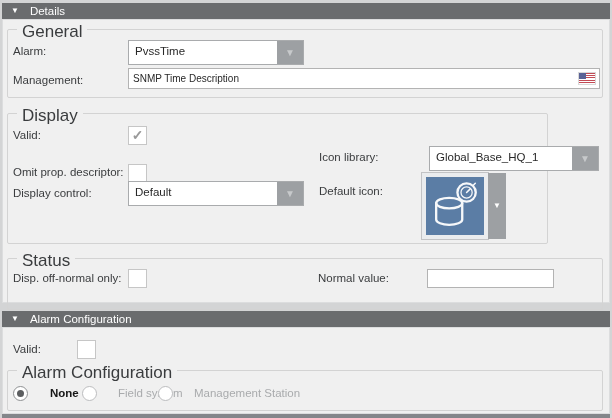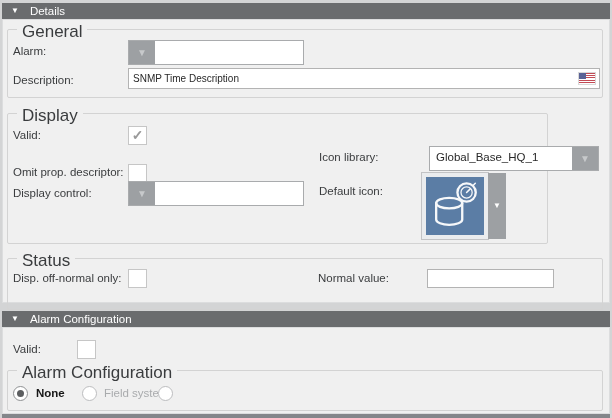--- a/index.html
+++ b/index.html
@@ -42,21 +42,21 @@
                display:flex; align-items:center; justify-content:center; }
   .icon-strip { position:absolute; width:18px; height:66px; background:#9da0a3;
                 display:flex; align-items:center; justify-content:center; }
   .strip-tri { color:#ffffff; font-size:8px; line-height:1; }
 
   .radio { position:absolute; width:15px; height:15px; border-radius:50%; background:#ffffff;
            border:1px solid #8f9193; box-sizing:border-box;
            display:flex; align-items:center; justify-content:center; }
   .radio.disabled { border-color:#bcbdbf; }
   .radio-dot { width:7px; height:7px; border-radius:50%; background:#5c5e60; }
-  .radio-label { position:absolute; font-size:11.5px; color:#161616; font-weight:600; white-space:nowrap; }
+  .radio-label { position:absolute; font-size:11.5px; color:#161616; font-weight:600; white-space:nowrap;margin-left:14px; }
   .radio-label.disabled { color:#a9abad; font-weight:400; }
 
   .bottom-bar { position:absolute; left:2px; top:414px; width:608px; height:4px; background:#84868a; }
 </style>
 </head>
 <body>
 
 <div class="canvas">
 
   <div class="sec-header" style="top:3px;">
@@ -64,43 +64,45 @@
     <span class="hdr-title">Details</span>
   </div>
 
   <div class="sec-body" style="top:19px; height:284px;">
 
     <div class="groupbox" style="left:4px; top:9px; width:596px; height:69px;">
       <span class="legend">General</span>
     </div>
     <span class="lbl" style="left:10px; top:25px;">Alarm:</span>
     <div class="dropdown" style="left:125px; top:20px; width:176px; height:25px;">
+      <span class="dd-text">PvssTime</span>
       <span class="dd-btn">
         <span class="dd-tri">▼</span>
       </span>
     </div>
-    <span class="lbl" style="left:10px; top:54px;">Description:</span>
+    <span class="lbl" style="left:10px; top:54px;">Management:</span>
     <input class="textinput" style="left: 125px; top: 48px; width: 472px; height: 21px;" value="SNMP Time Description">
     <div class="flag" style="left:576px; top:53px;">
       <div class="flag-stripes"></div>
       <div class="flag-canton"></div>
     </div>
 
     <div class="groupbox" style="left:4px; top:93px; width:541px; height:131px;">
       <span class="legend">Display</span>
     </div>
     <span class="lbl" style="left:10px; top:109px;">Valid:</span>
     <span class="checkbox" style="left:125px; top:106px;">
       <span class="check-glyph">✓</span>
     </span>
     <span class="lbl" style="left:10px; top:146px;">Omit prop. descriptor:</span>
     <span class="checkbox" style="left:125px; top:144px;"></span>
 
     <span class="lbl" style="left:10px; top:167px;">Display control:</span>
     <div class="dropdown" style="left:125px; top:161px; width:176px; height:25px;">
+      <span class="dd-text">Default</span>
       <span class="dd-btn">
         <span class="dd-tri">▼</span>
       </span>
     </div>
 
     <span class="lbl" style="left:316px; top:131px;">Icon library:</span>
     <div class="dropdown" style="left:426px; top:126px; width:170px; height:25px;">
       <span class="dd-text">Global_Base_HQ_1</span>
       <span class="dd-btn">
         <span class="dd-tri">▼</span>
@@ -148,16 +150,17 @@
 
     <span class="radio" style="left:10px; top:58px;">
       <span class="radio-dot"></span>
     </span>
     <span class="radio-label" style="left:33px; top:59px;">None</span>
 
     <span class="radio disabled" style="left:79px; top:58px;"></span>
     <span class="radio-label disabled" style="left:101px; top:59px;">Field system</span>
 
     <span class="radio disabled" style="left:155px; top:58px;"></span>
+    <span class="radio-label disabled" style="left:177px; top:59px;">Management Station</span>
   </div>
 
   <div class="bottom-bar"></div>
 </div>
 
 </body></html>

